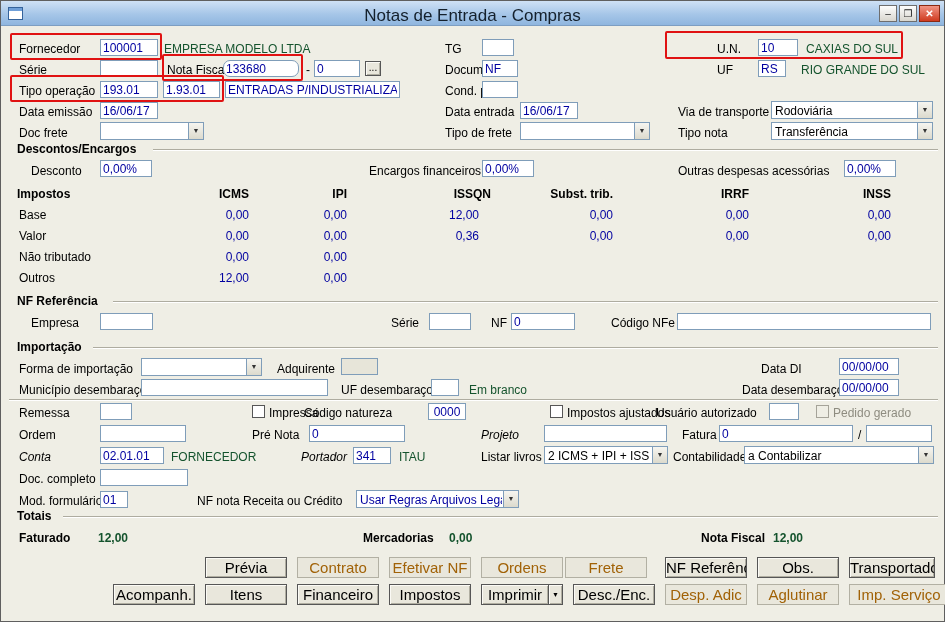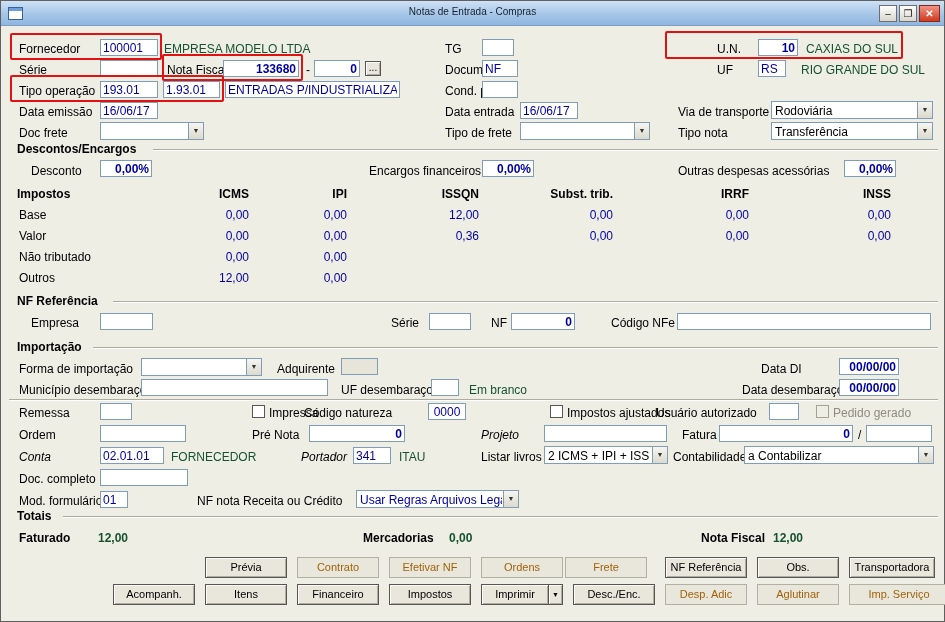--- a/index.html
+++ b/index.html
@@ -3,50 +3,50 @@
 <meta charset="utf-8">
 <style>
   * { box-sizing: border-box; margin: 0; padding: 0; font-family: "Liberation Sans", sans-serif; }
   html, body { width: 945px; height: 622px; overflow: hidden; background: #efeee5; }
   .window { position: absolute; left: 0; top: 0; width: 945px; height: 622px;
             background: #efeee5; border: 1px solid #5f5f5f; }
   .titlebar { position: absolute; left: 0; top: 0; right: 0; height: 25px;
               background: linear-gradient(#cfe1f5, #a6c6e8 55%, #8fb6df);
               border-bottom: 1px solid #7d9ec2; }
   .title { position: absolute; left: 0; right: 0; top: 5px; text-align: center;
-           font-size: 10px; color: #14202c; }
+           font-size: 17px; color: #14202c; }
   .tb-icon { position: absolute; left: 7px; top: 6px; width: 15px; height: 13px;
              background: #fff; border: 1px solid #35639b; box-shadow: inset 0 3px 0 #6f9fd8; }
   .tb-btns { position: absolute; right: 4px; top: 4px; display: flex; gap: 2px; }
   .tb-btn { width: 18px; height: 17px; font-size: 10px; line-height: 16px; text-align: center;
             border: 1px solid #6e6e6e; background: linear-gradient(#fdfdfd, #d8d6ce); color: #222; }
   .tb-btn.close { background: linear-gradient(#f09484, #cf3a1f); color: #fff;
                   border-color: #8a2913; width: 21px; font-weight: bold; }
   .lbl { position: absolute; font-size: 12px; color: #000; white-space: nowrap; }
   .bold { font-weight: bold; }
   .it { font-style: italic; }
   .blue { color: #14532d; }
   .gray { color: #8e8c80; }
   .inp { position: absolute; height: 17px; border: 1px solid #7f9db9; background: #fff;
          font-size: 12px; color: #0000a0; padding: 0 2px; outline: none; }
-  .inp.ra { text-align: right; font-weight: bold; }
+  .inp.ra { text-align: left; }
   .inp.ctr { text-align: center; }
   .inp.dis { background: #e7e5d9; }
   .dd { position: absolute; height: 18px; border: 1px solid #7f9db9; background: #fff; }
   .dd .txt { position: absolute; left: 3px; right: 16px; top: 2px; font-size: 12px;
              color: #000; white-space: nowrap; overflow: hidden; }
   .dd .txt.blue { color: #0000a0; }
   .dd .arrow { position: absolute; right: 0; top: 0; bottom: 0; width: 15px;
                background: linear-gradient(#f6f5f0, #dcdacd); border-left: 1px solid #7f9db9;
                font-size: 7px; color: #333; text-align: center; line-height: 16px; }
   .chk { position: absolute; width: 13px; height: 13px; background: #fff; border: 1px solid #565656; }
   .chk.dis { background: #efeee5; border-color: #a5a399; }
   .btn { position: absolute; height: 21px; background: #e9e7dc; border: 1px solid #565656;
          box-shadow: inset 1px 1px 0 #fbfaf5, inset -1px -1px 0 #b0aea1;
-         font-size: 11px; color: #000; text-align: center; line-height: 19px; white-space: nowrap;
+         font-size: 15px; color: #000; text-align: center; line-height: 19px; white-space: nowrap;
          overflow: hidden; }
   .btn.dis { color: #a16207; border-color: #b2b0a3; box-shadow: none; }
   .redbox { position: absolute; border: 2px solid #e01212; border-radius: 2px; pointer-events: none; }
   .sectline { position: absolute; height: 1px; background: #aeaca0; box-shadow: 0 1px 0 #ffffff; }
   .cell { position: absolute; width: 90px; font-size: 12px; color: #0000a0; text-align: right; }
   .colhead { position: absolute; width: 90px; font-size: 12px; font-weight: bold; text-align: right; }
 </style>
 </head>
 <body>
 
@@ -67,21 +67,21 @@
   <span class="lbl blue" style="left:163px;top:41px">EMPRESA MODELO LTDA</span>
   <span class="lbl" style="left:444px;top:41px">TG</span>
   <input class="inp" style="left: 481px; top: 38px; width: 32px;" value="">
   <span class="lbl" style="left:716px;top:41px">U.N.</span>
   <input class="inp ra" style="left: 757px; top: 38px; width: 40px;" value="10">
   <span class="lbl blue" style="left:805px;top:41px">CAXIAS DO SUL</span>
 
   <span class="lbl" style="left:18px;top:62px">Série</span>
   <input class="inp" style="left: 99px; top: 59px; width: 58px;" value="">
   <span class="lbl" style="left:166px;top:62px">Nota Fiscal</span>
-  <input class="inp ra" style="left: 222px; top: 59px; width: 76px;" value="133680">
+  <input class="inp ra" style="left: 222px; top: 59px; width: 76px; border-radius: 7px;" value="133680">
   <span class="lbl" style="left:305px;top:62px">-</span>
   <input class="inp ra" style="left: 313px; top: 59px; width: 46px;" value="0">
   <div class="btn" style="left:364px;top:60px;width:16px;height:15px;line-height:11px;font-size:10px">...</div>
   <span class="lbl" style="left:444px;top:62px">Documento</span>
   <input class="inp" style="left: 481px; top: 59px; width: 36px;" value="NF">
   <span class="lbl" style="left:716px;top:62px">UF</span>
   <input class="inp" style="left: 757px; top: 59px; width: 28px;" value="RS">
   <span class="lbl blue" style="left:800px;top:62px">RIO GRANDE DO SUL</span>
 
   <span class="lbl" style="left:18px;top:83px">Tipo operação</span>
@@ -122,21 +122,21 @@
   <span class="lbl" style="left:30px;top:163px">Desconto</span>
   <input class="inp ra" style="left: 99px; top: 159px; width: 52px;" value="0,00%">
   <span class="lbl" style="left:368px;top:163px">Encargos financeiros</span>
   <input class="inp ra" style="left: 481px; top: 159px; width: 52px;" value="0,00%">
   <span class="lbl" style="left:677px;top:163px">Outras despesas acessórias</span>
   <input class="inp ra" style="left: 843px; top: 159px; width: 52px;" value="0,00%">
 
   <span class="lbl bold" style="left:16px;top:186px">Impostos</span>
   <span class="colhead" style="left:158px;top:186px">ICMS</span>
   <span class="colhead" style="left:256px;top:186px">IPI</span>
-  <span class="colhead" style="left:388px;top:186px">ISSQN</span>
+  <span class="colhead" style="left:400px;top:186px">ISSQN</span>
   <span class="colhead" style="left:522px;top:186px">Subst. trib.</span>
   <span class="colhead" style="left:658px;top:186px">IRRF</span>
   <span class="colhead" style="left:800px;top:186px">INSS</span>
 
   <span class="lbl" style="left:18px;top:207px">Base</span>
   <span class="cell" style="left:158px;top:207px">0,00</span>
   <span class="cell" style="left:256px;top:207px">0,00</span>
   <span class="cell" style="left:388px;top:207px">12,00</span>
   <span class="cell" style="left:522px;top:207px">0,00</span>
   <span class="cell" style="left:658px;top:207px">0,00</span>

